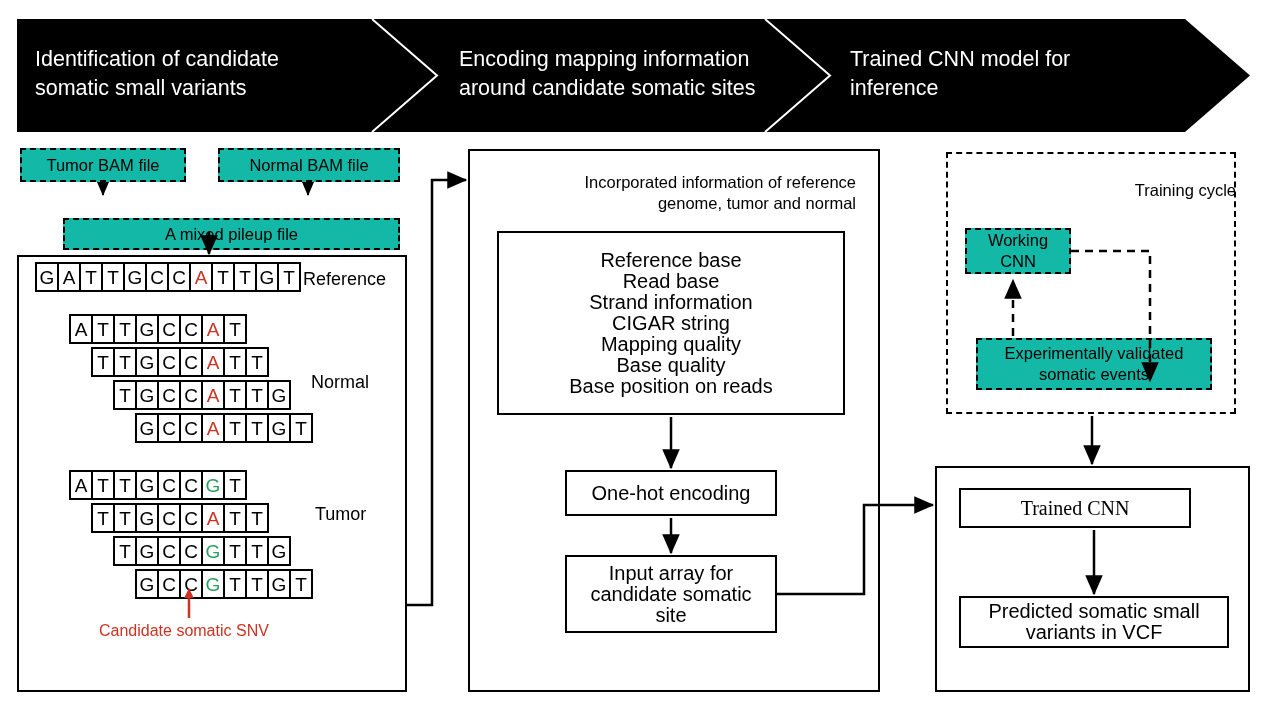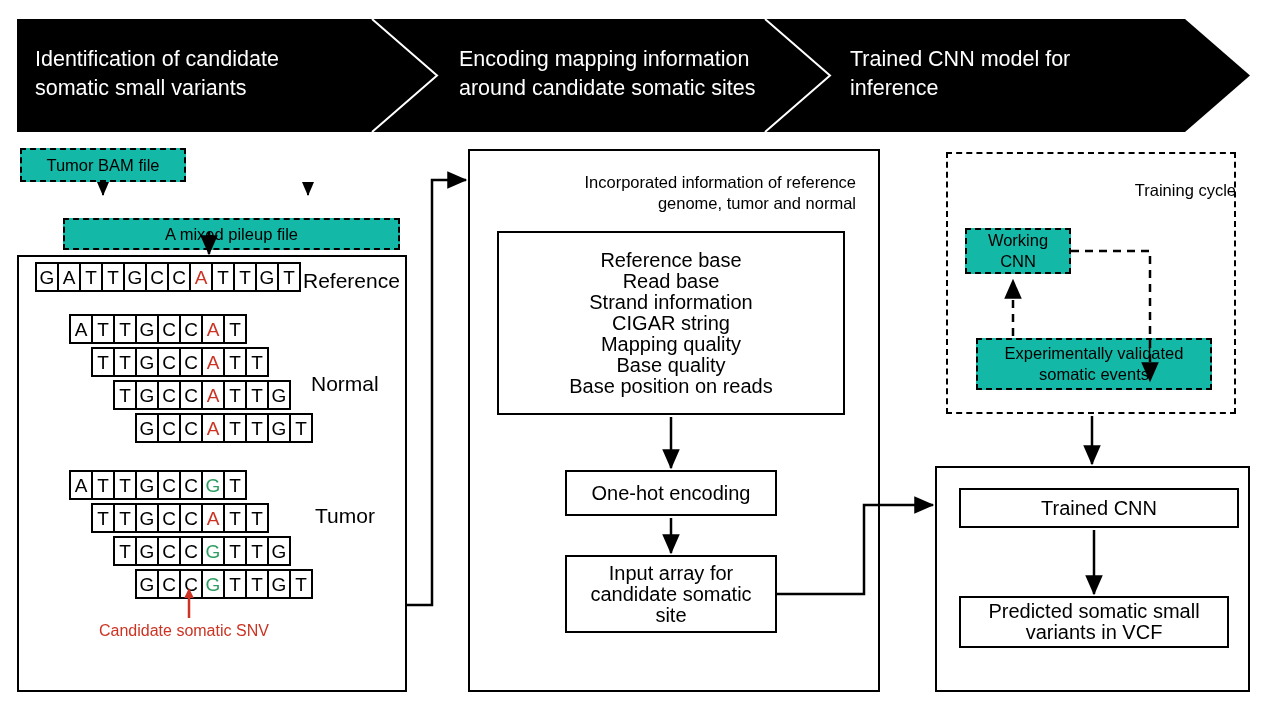--- a/index.html
+++ b/index.html
@@ -25,21 +25,21 @@
         display:flex;align-items:center;justify-content:center;text-align:center;
         font-size:16.5px;line-height:21px;white-space:pre-line;}
   .plain{position:absolute;text-align:right;font-size:16.5px;line-height:21px;white-space:pre-line;}
 
   
   .seqrow{position:absolute;display:flex;}
   .cell{width:24px;height:30px;border:2px solid #000;margin-left:-2px;box-sizing:border-box;
         display:flex;align-items:center;justify-content:center;
         font-size:19px;line-height:19px;background:#fff;}
   .cell:first-child{margin-left:0;}
-  .grouplab{position:absolute;font-size:21px;}
+  .grouplab{position:absolute;font-size:18px;}
   .snvlab{position:absolute;font-size:16px;white-space:nowrap;}
 
   
   .wires{position:absolute;left:0;top:0;width:1267px;height:704px;pointer-events:none;}
 </style>
 </head>
 <body>
 
 <div class="stage">
 
@@ -51,20 +51,21 @@
     </svg>
     <div class="banner-label" id="bl0">Identification of candidate
 somatic small variants</div>
     <div class="banner-label" id="bl1">Encoding mapping information
 around candidate somatic sites</div>
     <div class="banner-label" id="bl2">Trained CNN model for
 inference</div>
   </div>
 
   <div class="dbox" style="left:20px;top:146px;width:166px;height:34px;">Tumor BAM file</div>
+  <div class="dbox" style="left:218px;top:146px;width:182px;height:34px;">Normal BAM file</div>
   <div class="dbox" style="left:63px;top:196px;width:337px;height:32px;margin-top:20px;">A mixed pileup file</div>
 
   <div class="panel" style="left:17px;top:253px;width:390px;height:437px;">
   </div>
 
   <div class="seqrow" id="ref-row" style="left:35px;top:260px;">
       <div class="cell">G</div>
       <div class="cell">A</div>
       <div class="cell">T</div>
       <div class="cell">T</div>
@@ -188,21 +189,21 @@
   <div class="plain" style="left:946px;top:178px;width:290px;">Training cycle</div>
 
   <div class="dbox" style="left:965px;top:226px;width:106px;height:46px;">Working
 CNN</div>
 
   <div class="dbox" style="left:976px;top:336px;width:236px;height:52px;">Experimentally validated
 somatic events</div>
 
   <div class="panel" style="left:935px;top:464px;width:315px;height:226px;"></div>
 
-  <div class="box" style="left:959px;top:486px;width:280px;height:40px;">Trained CNN</div>
+  <div class="box" style="left:959px;top:486px;width:232px;height:40px;font-family:Liberation Serif, serif;">Trained CNN</div>
 
   <div class="box" style="left:959px;top:594px;width:270px;height:52px;">Predicted somatic small
 variants in VCF</div>
 
   <svg class="wires">
     <defs>
       <marker id="ah" markerWidth="9" markerHeight="9" refX="7.5" refY="4" orient="auto">
         <path d="M0,0.5 L8,4 L0,7.5 Z" fill="#000"></path>
       </marker>
       <marker id="ahs" markerWidth="8" markerHeight="8" refX="6.5" refY="3.5" orient="auto">

